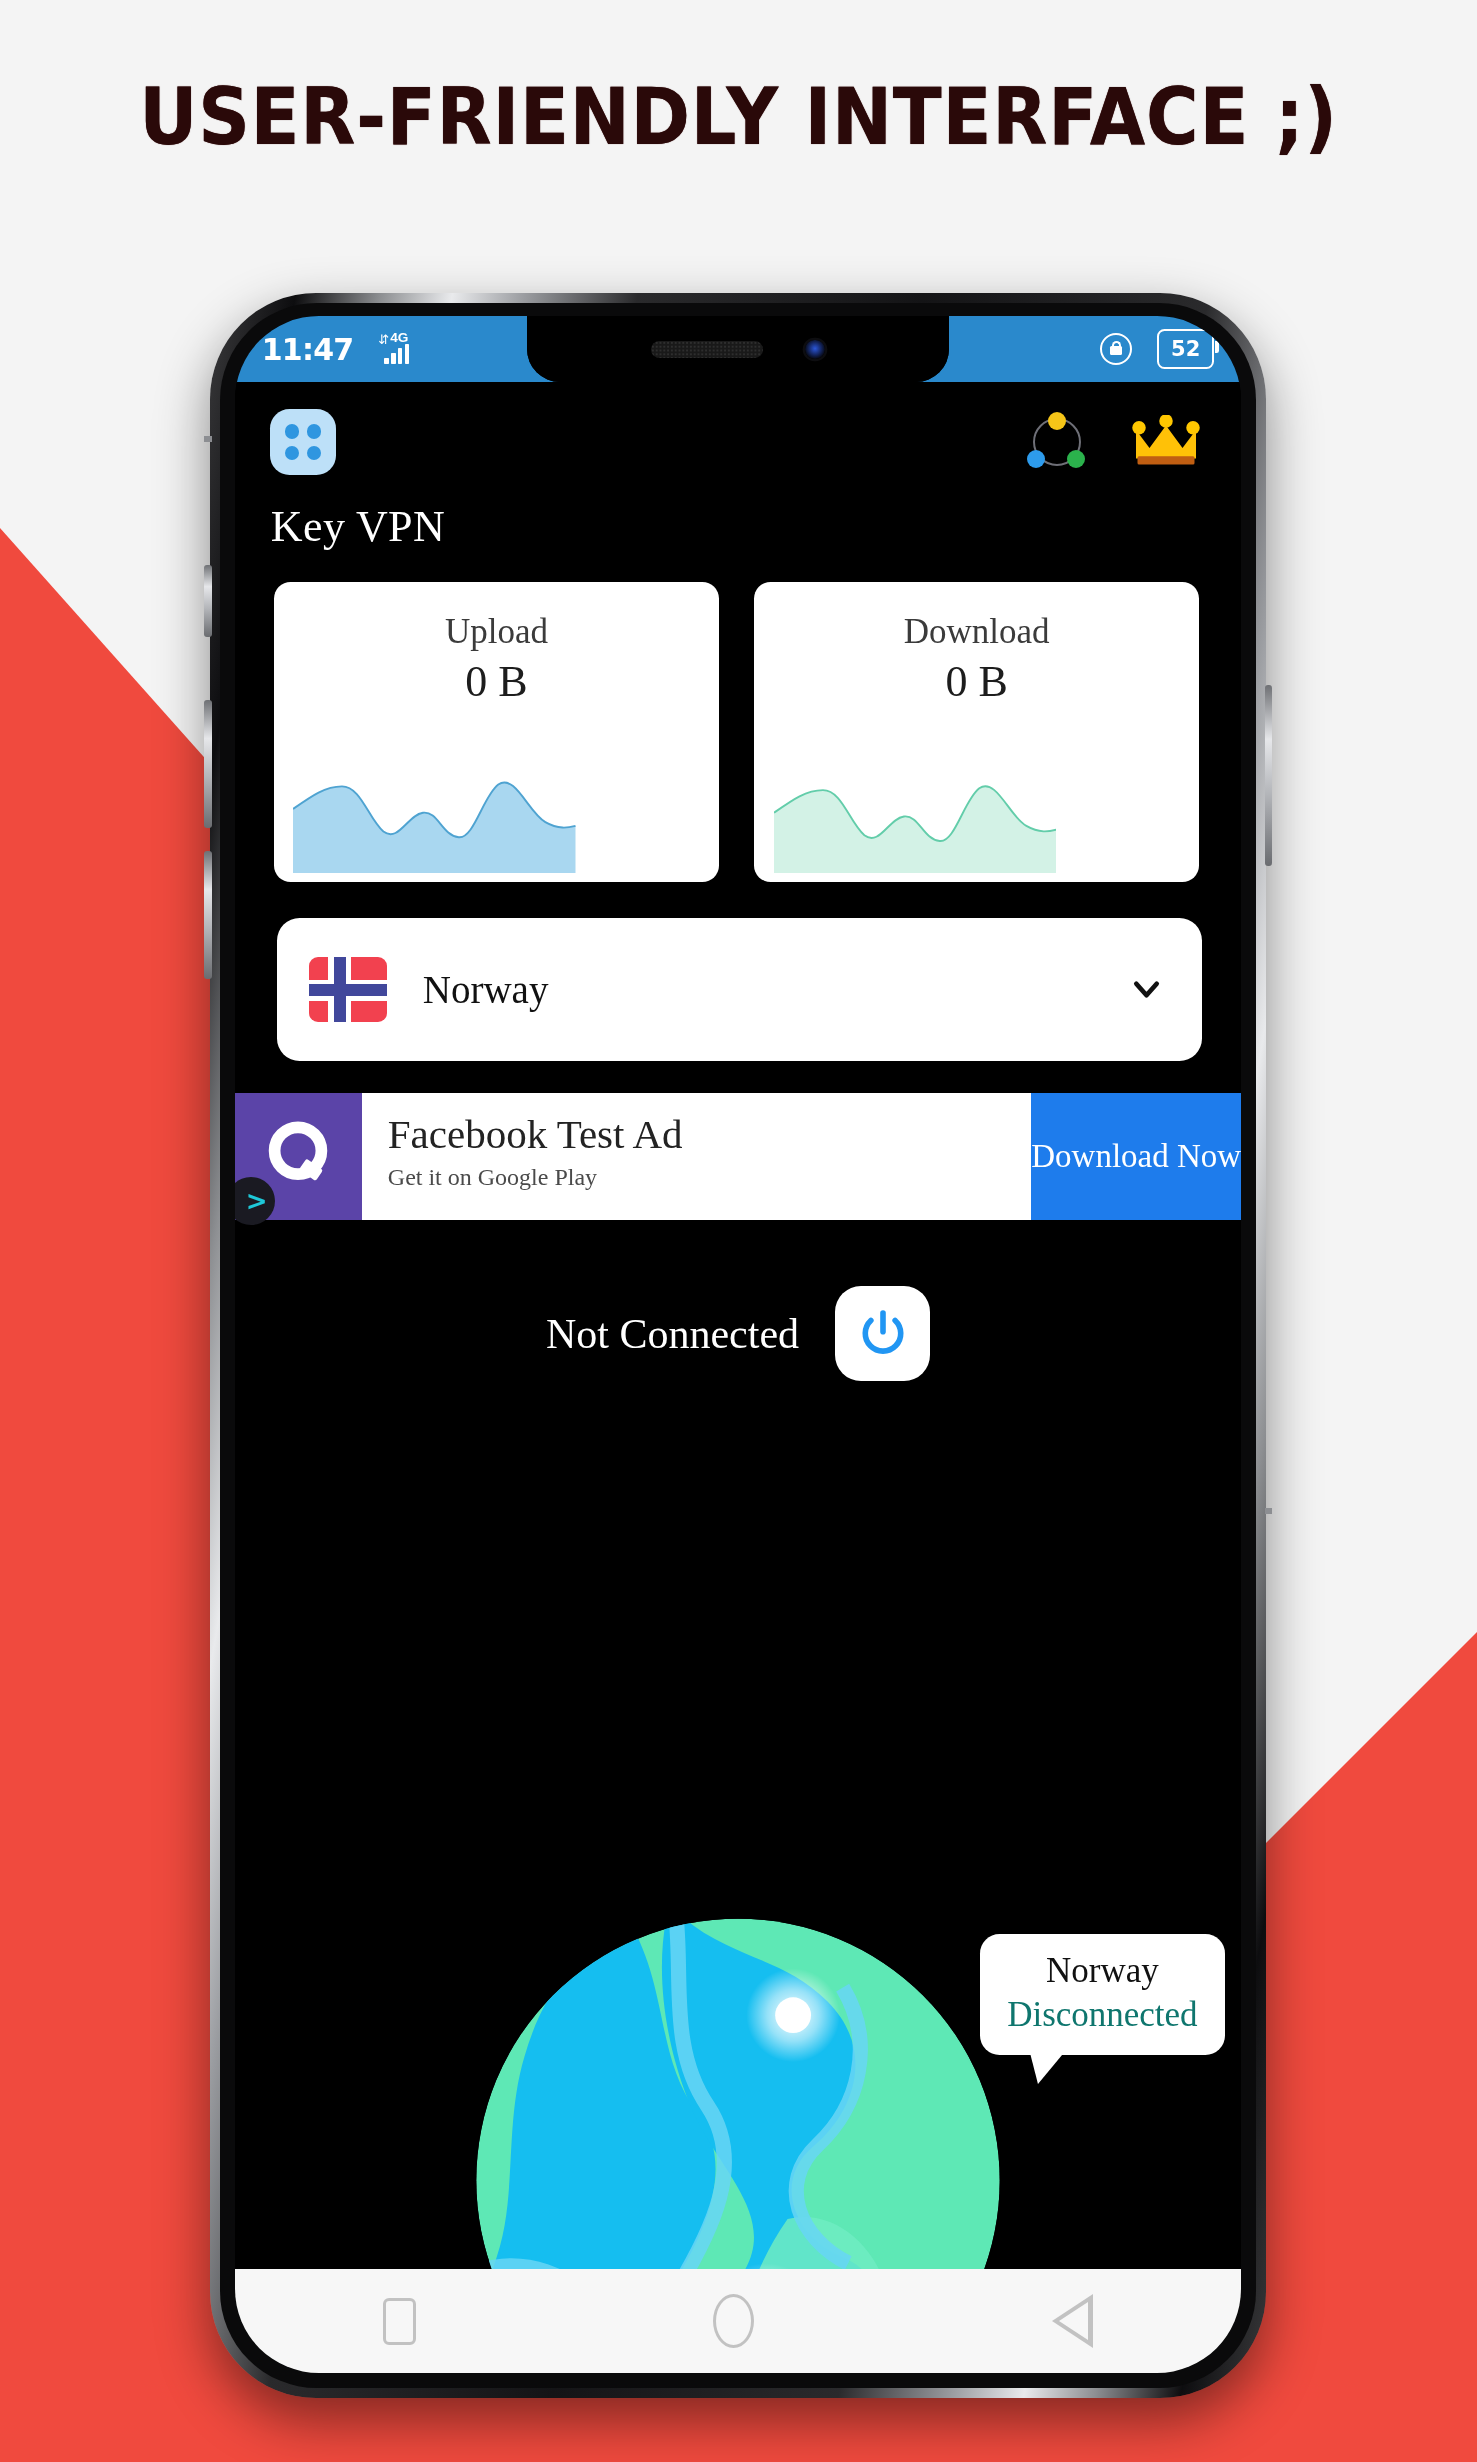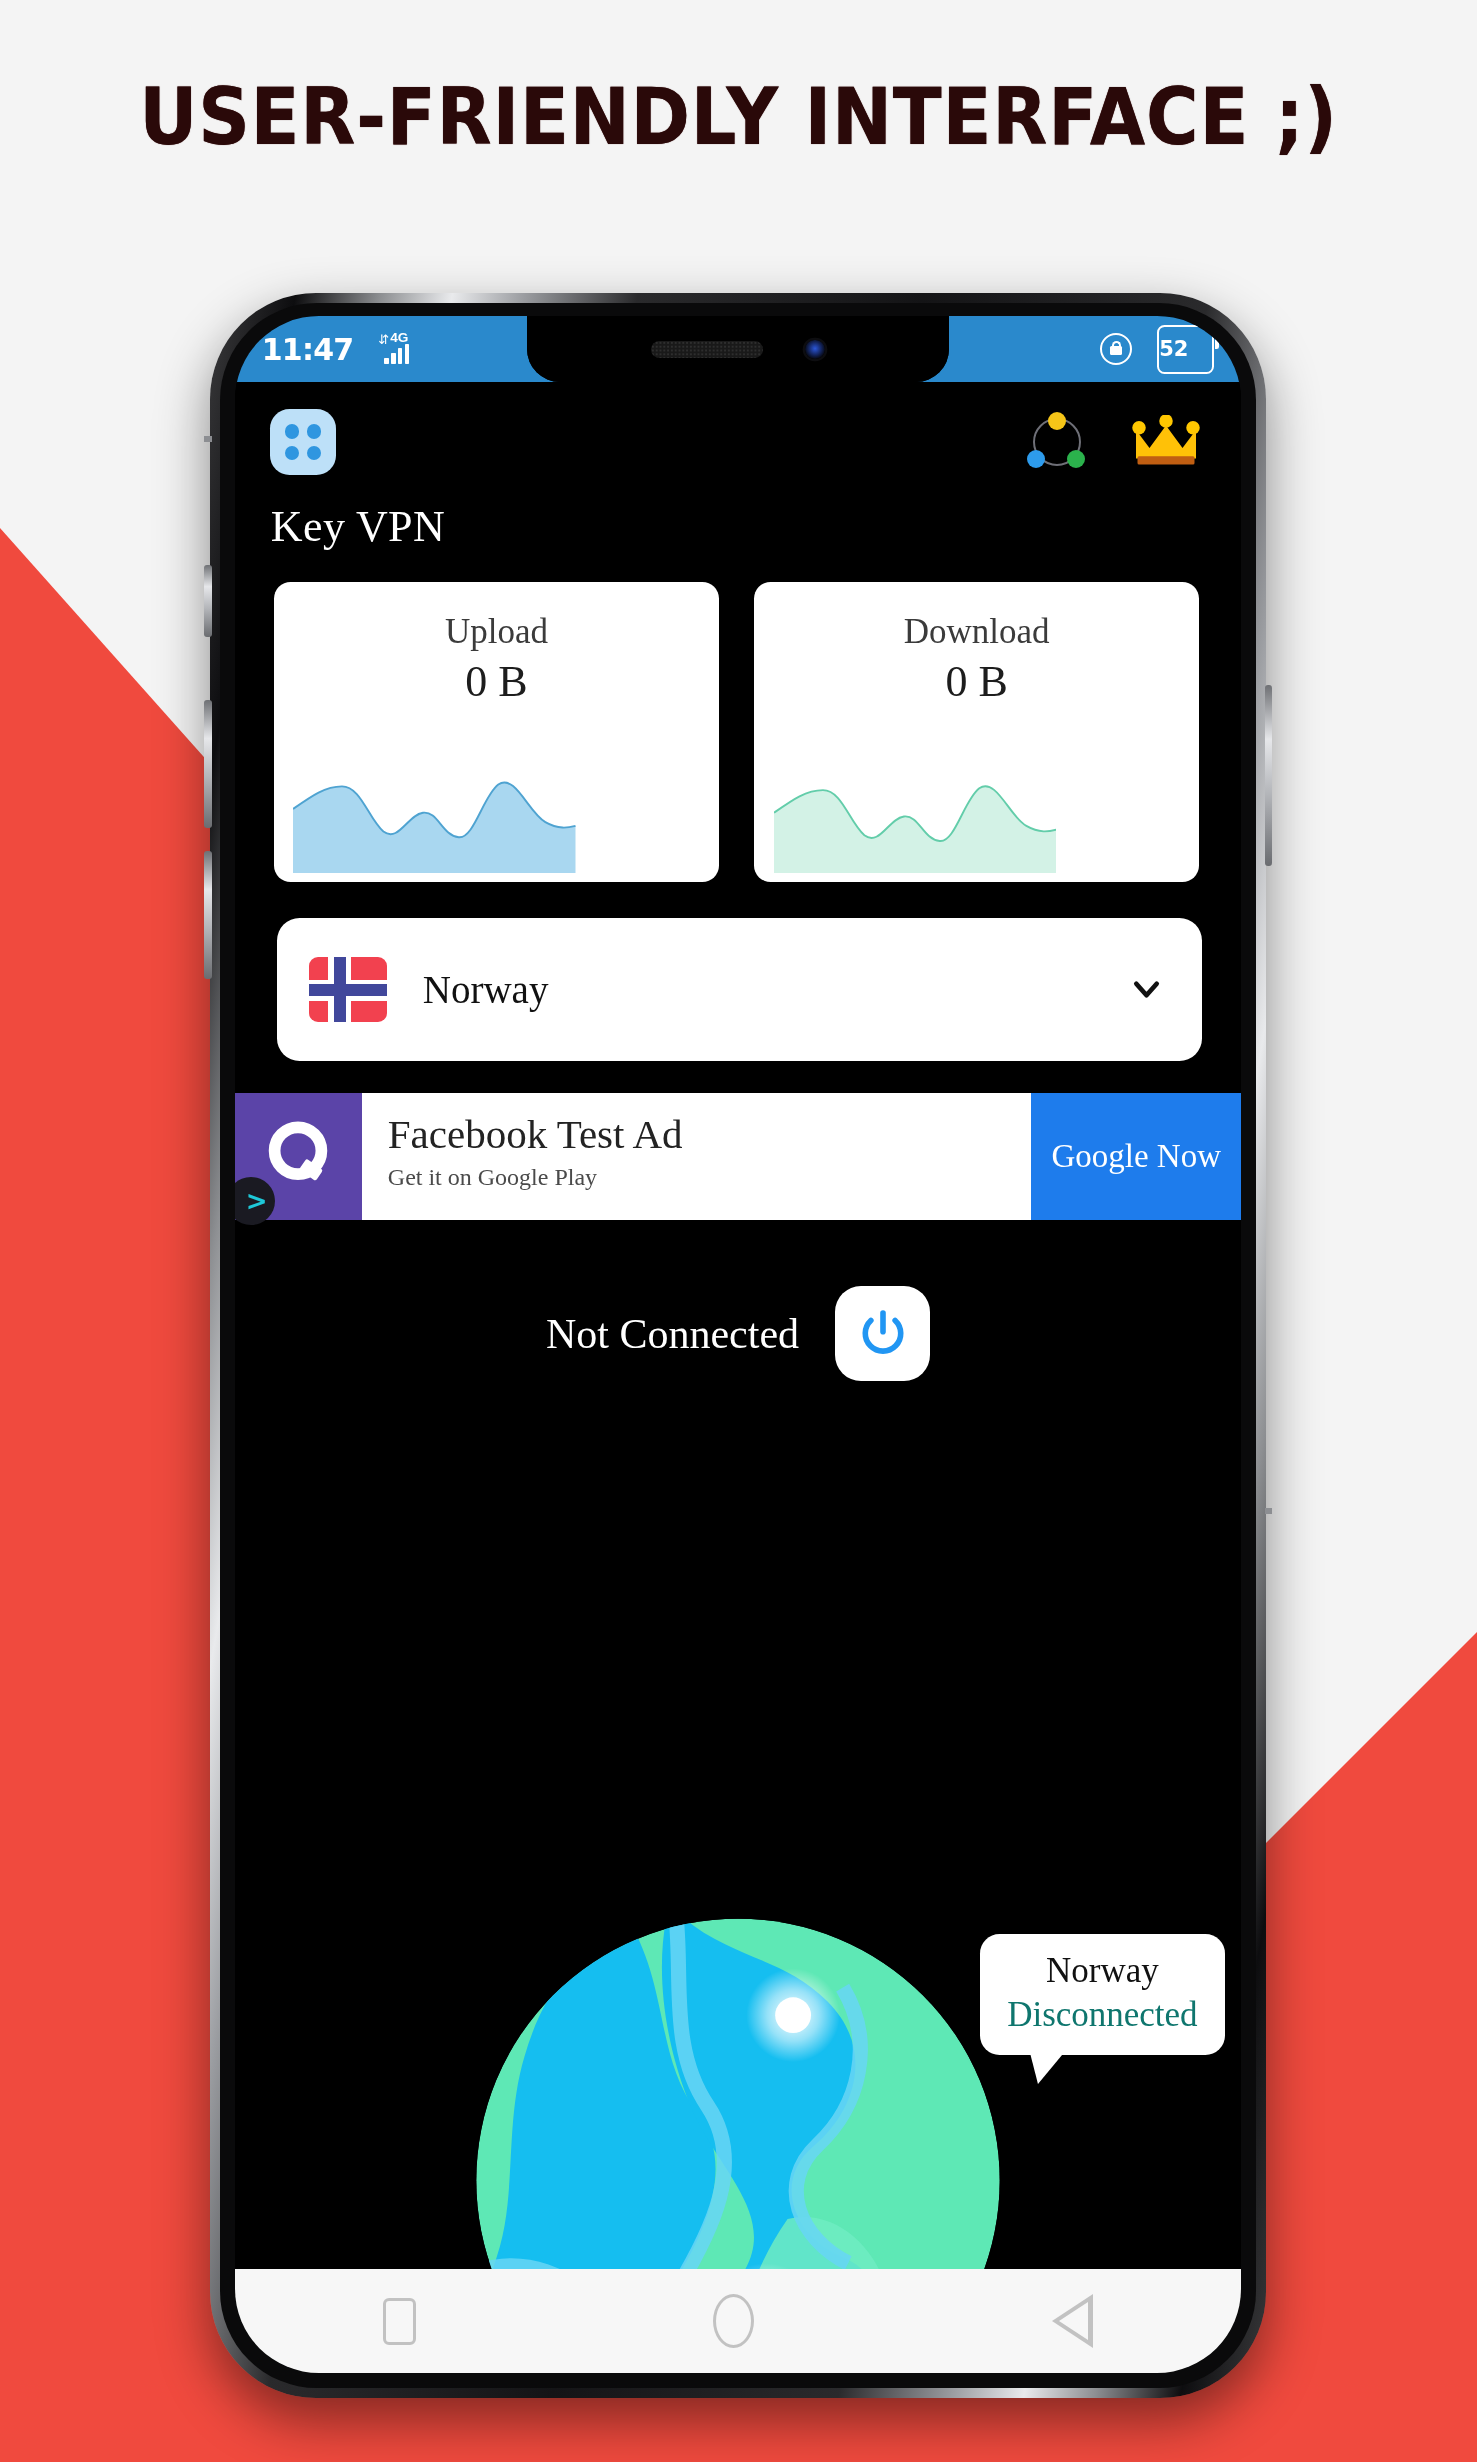--- a/index.html
+++ b/index.html
@@ -131,22 +131,22 @@
   .bars i:nth-child(1){height:6.8px;} .bars i:nth-child(2){height:11.3px;}
   .bars i:nth-child(3){height:16px;} .bars i:nth-child(4){height:20.4px;}
   .rotlock {
     width:32px; height:32px; border-radius:50%;
     border:2.3px solid #fff; position:relative;
     display:flex; align-items:center; justify-content:center;
   }
   .rotlock .body { width:12px; height:9px; background:#fff; border-radius:1.5px; margin-top:3px;}
   .rotlock .shackle{ position:absolute; top:6px; width:9px;height:6.8px;border:2.3px solid #fff;border-bottom:none;border-radius:5.3px 5.3px 0 0;}
   .batt {
-    width:57px; height:49px; border:2.3px solid #fff; border-radius:7.5px;
-    display:flex; align-items:center; 
+    width:57px; height:40px; border:2.3px solid #fff; border-radius:7.5px;
+    display:flex; align-items:center; justify-content:center;
     font-family:"DejaVu Sans", sans-serif; font-weight:700; font-size:21px;
     position:relative;
   }
   .batt::after{content:"";position:absolute;right:-6.8px;top:9.8px;width:4.5px;height:12px;background:#fff;border-radius:0 2.3px 2.3px 0;}
 
   
   #app {
     position: relative;
     background: #000;
     height: calc(100% - 66px);
@@ -443,21 +443,21 @@
               <svg class="ad-q" viewBox="0 0 100 100">
                 <circle cx="50" cy="42" r="30" fill="none" stroke="#fff" stroke-width="15"></circle>
                 <rect x="54" y="58" width="26" height="17" rx="3" fill="#fff" transform="rotate(35 67 66)"></rect>
               </svg>
               <span class="adchoices">&gt;</span>
             </div>
             <div class="ad-text">
               <div class="ad-title">Facebook Test Ad</div>
               <div class="ad-sub">Get it on Google Play</div>
             </div>
-            <div class="ad-cta">Google Now</div>
+            <div class="ad-cta">Download Now</div>
           </div>
 
           <div class="conn-row">
             <span class="conn-text">Not Connected</span>
             <span class="power-btn">
               <svg class="power-glyph" viewBox="0 0 24 24">
                 <path d="M12 3 L12 11" stroke="#2196F3" stroke-width="2.4" stroke-linecap="round" fill="none"></path>
                 <path d="M6.8 6.2 A7.6 7.6 0 1 0 17.2 6.2" stroke="#2196F3" stroke-width="2.4" stroke-linecap="round" fill="none"></path>
               </svg>
             </span>

